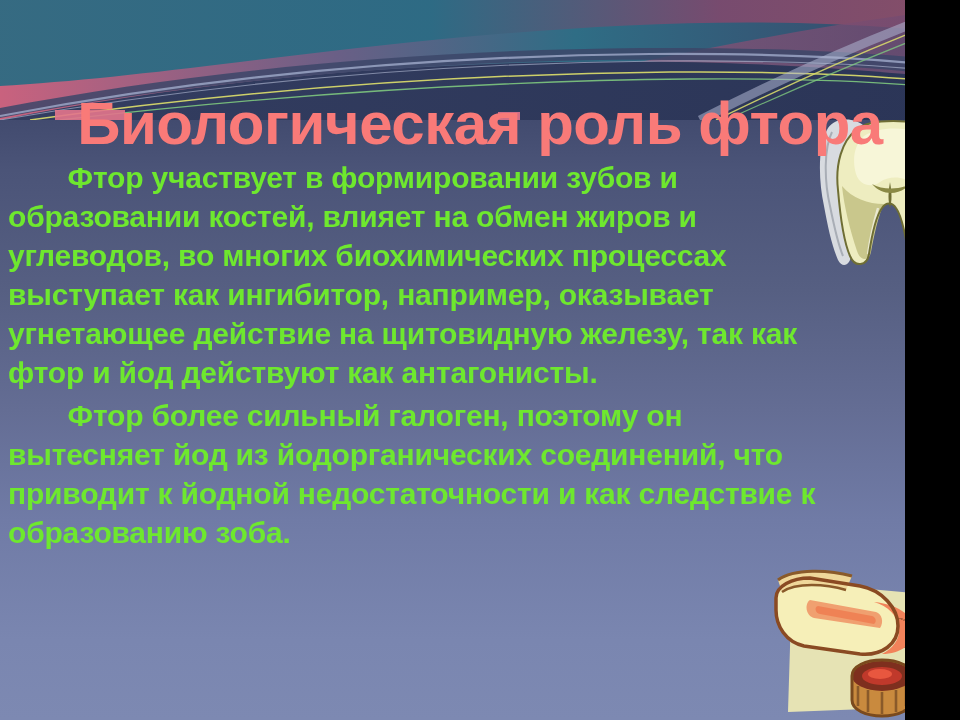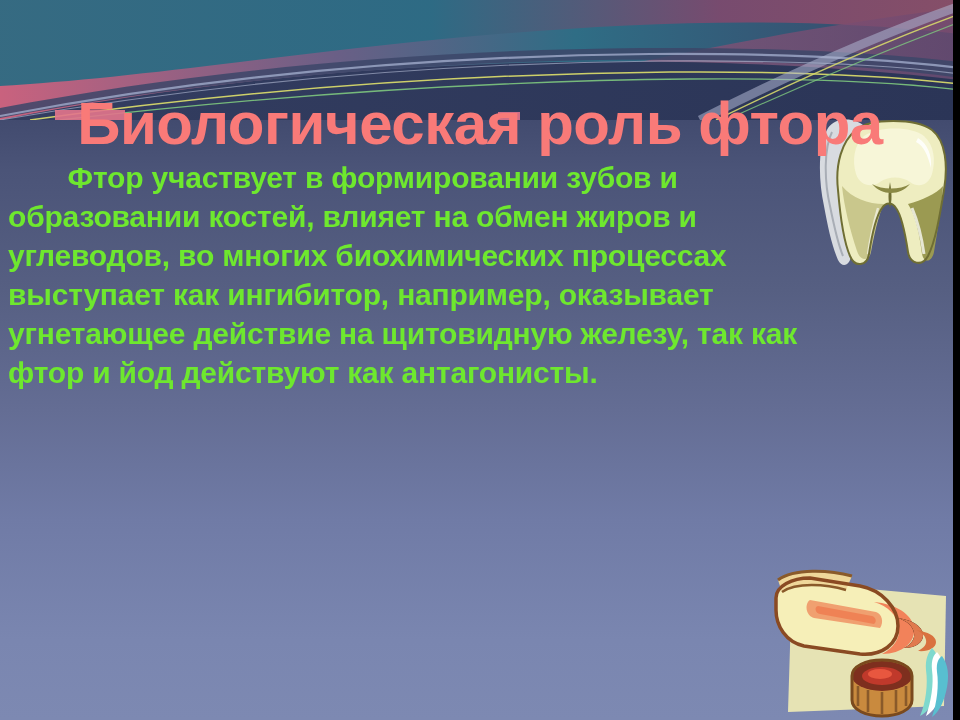--- a/index.html
+++ b/index.html
@@ -17,21 +17,20 @@
     
     background: linear-gradient(to bottom,
                 #2a3050 0px,
                 #394266 70px,
                 #4b5478 170px,
                 #565f82 290px,
                 #646d94 410px,
                 #707ba6 520px,
                 #7a86b0 640px,
                 #7d89b2 720px);
-    padding-left: 48px;
   }
 
   
   .band {
     position: absolute;
     left: 0; top: 0;
     width: 960px; height: 120px;
     overflow: hidden;
   }
   .band svg { display: block; }
@@ -188,20 +187,21 @@
       <path d="M44,26 C58,14 104,14 120,26 C134,37 136,62 132,86
                C128,110 124,136 116,152 C110,163 98,160 96,148
                C93,128 90,112 84,104 C80,98 74,98 70,104
                C64,112 60,130 57,150 C55,162 43,164 38,152
                C31,136 28,110 26,86 C23,60 30,37 44,26 Z" fill="none" stroke="#6f6e34" stroke-width="2"></path>
     </svg>
   </div>
 
   <div class="body-copy">
     <p class="para">  Фтор участвует в формировании зубов и образовании костей, влияет на обмен жиров и углеводов, во многих биохимических процессах выступает как ингибитор, например, оказывает угнетающее действие на щитовидную железу, так как фтор и йод действуют как антагонисты.</p>
+    <p class="para">  Фтор более сильный галоген, поэтому он вытесняет йод из йодорганических соединений, что  приводит к йодной недостаточности и как следствие к образованию зоба.</p>
   </div>
 
   <div class="paste">
     <svg width="212" height="164" viewBox="0 0 212 164" xmlns="http://www.w3.org/2000/svg" aria-hidden="true">
 
       <path d="M44,26 L198,40 L196,150 L40,156 Z" fill="#e6e3b4"></path>
 
       <path d="M28,42 C28,30 44,22 62,22 L112,30 C134,34 150,52 150,70
                C150,88 134,100 112,98 L56,90 C38,86 28,70 28,54 Z" fill="#f6efb8"></path>
 

